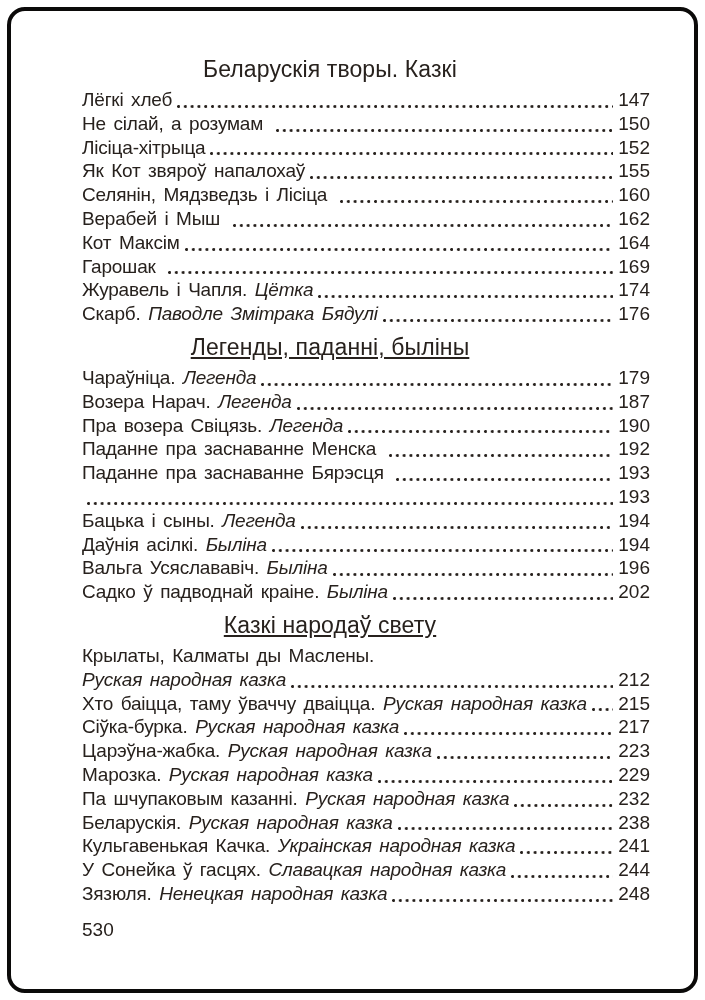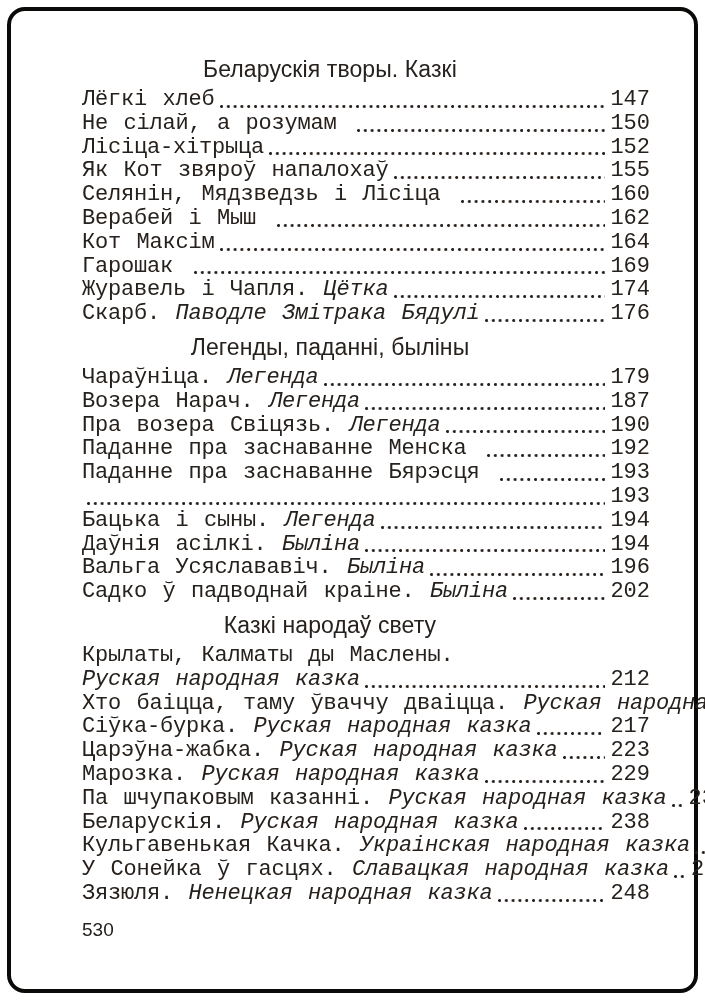--- a/index.html
+++ b/index.html
@@ -33,30 +33,30 @@
   }
   .heading {
     font-size: 23px;
     line-height: 22px;
     text-align: center;
     margin: 0 72px 8px 0;
     letter-spacing: 0.1px;
   }
   .section + .section .heading {
     margin-top: 10px;
+    text-decoration: underline;
   }
   .row {
     display: flex;
     align-items: baseline;
-    font-size: 22px;
+    font-size: 19px;
     line-height: 23.8px;
     letter-spacing: -0.2px;
     word-spacing: 2.5px;
     white-space: nowrap;
-    font-family: Liberation Mono, monospace;
   }
   .row .t, .row .i {
     white-space: pre;
   }
   .row .i {
     font-style: italic;
   }
   .leader {
     flex: 1 1 auto;
     min-width: 12px;

